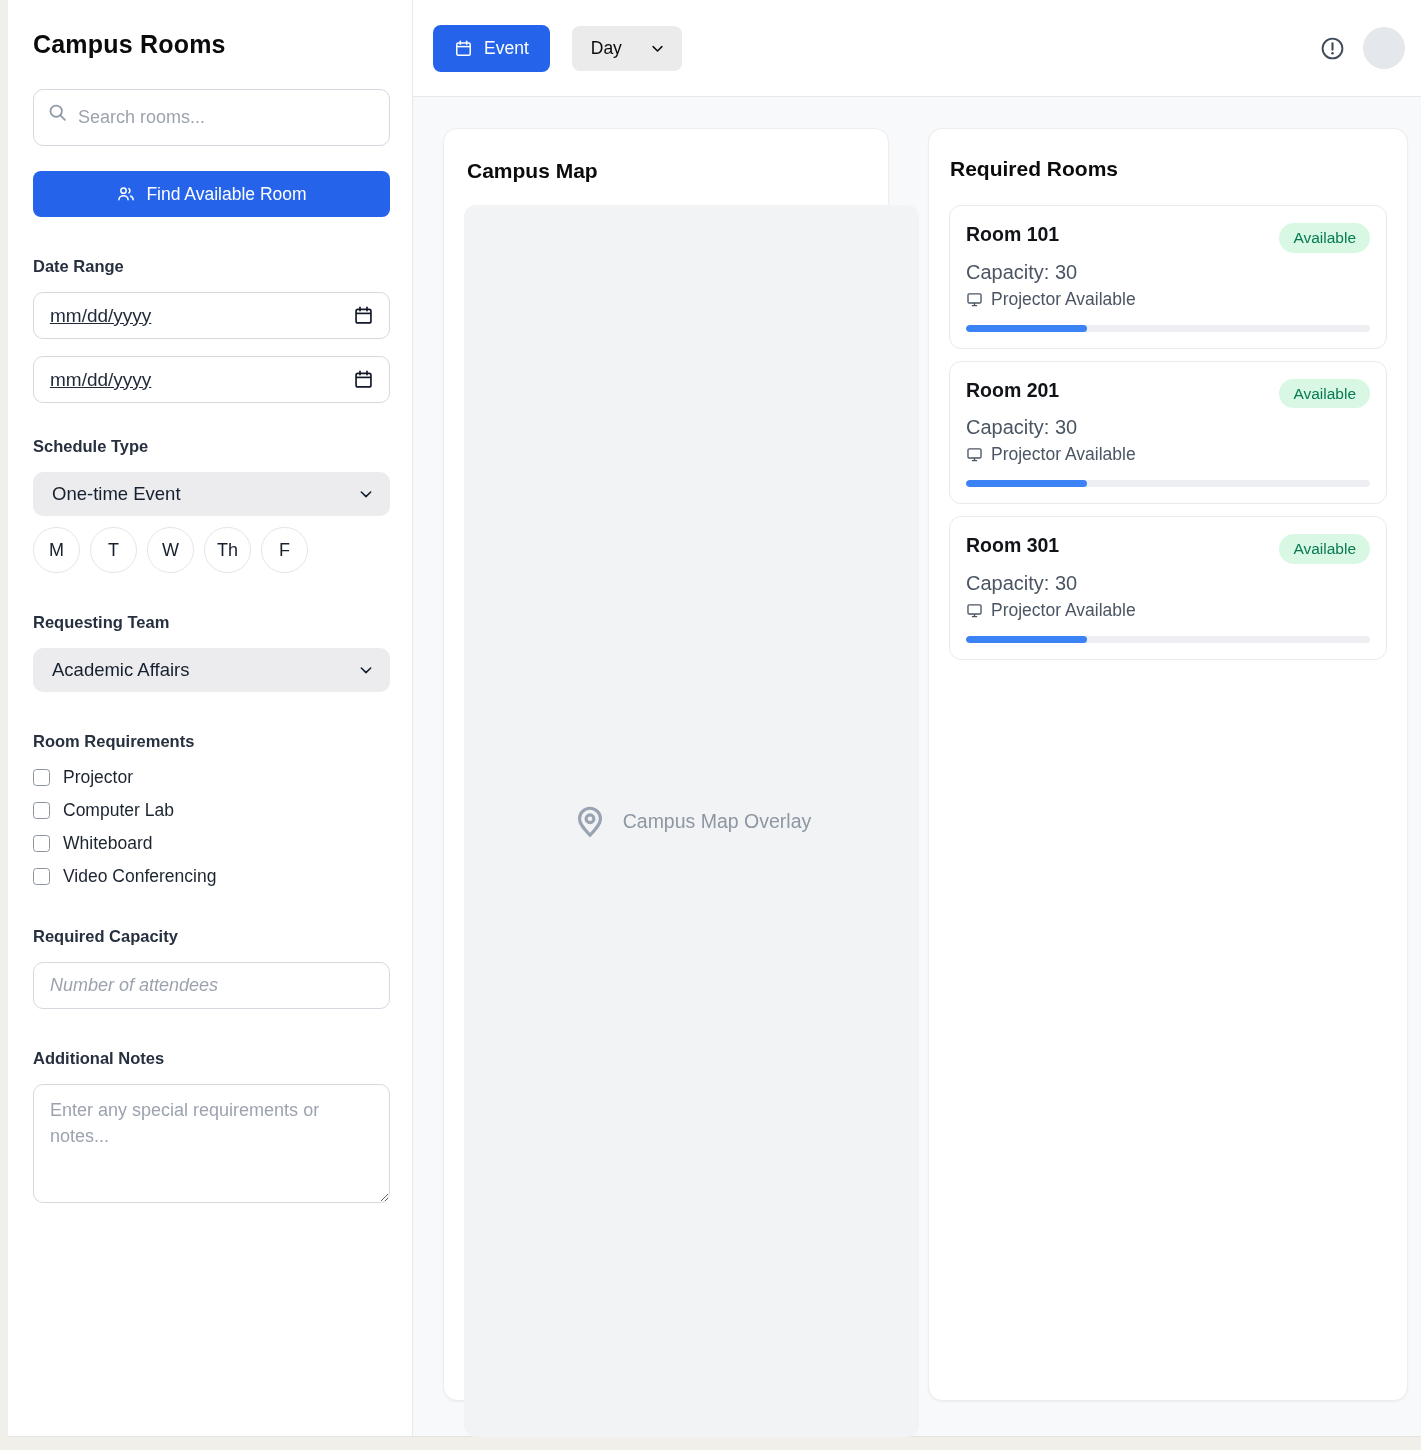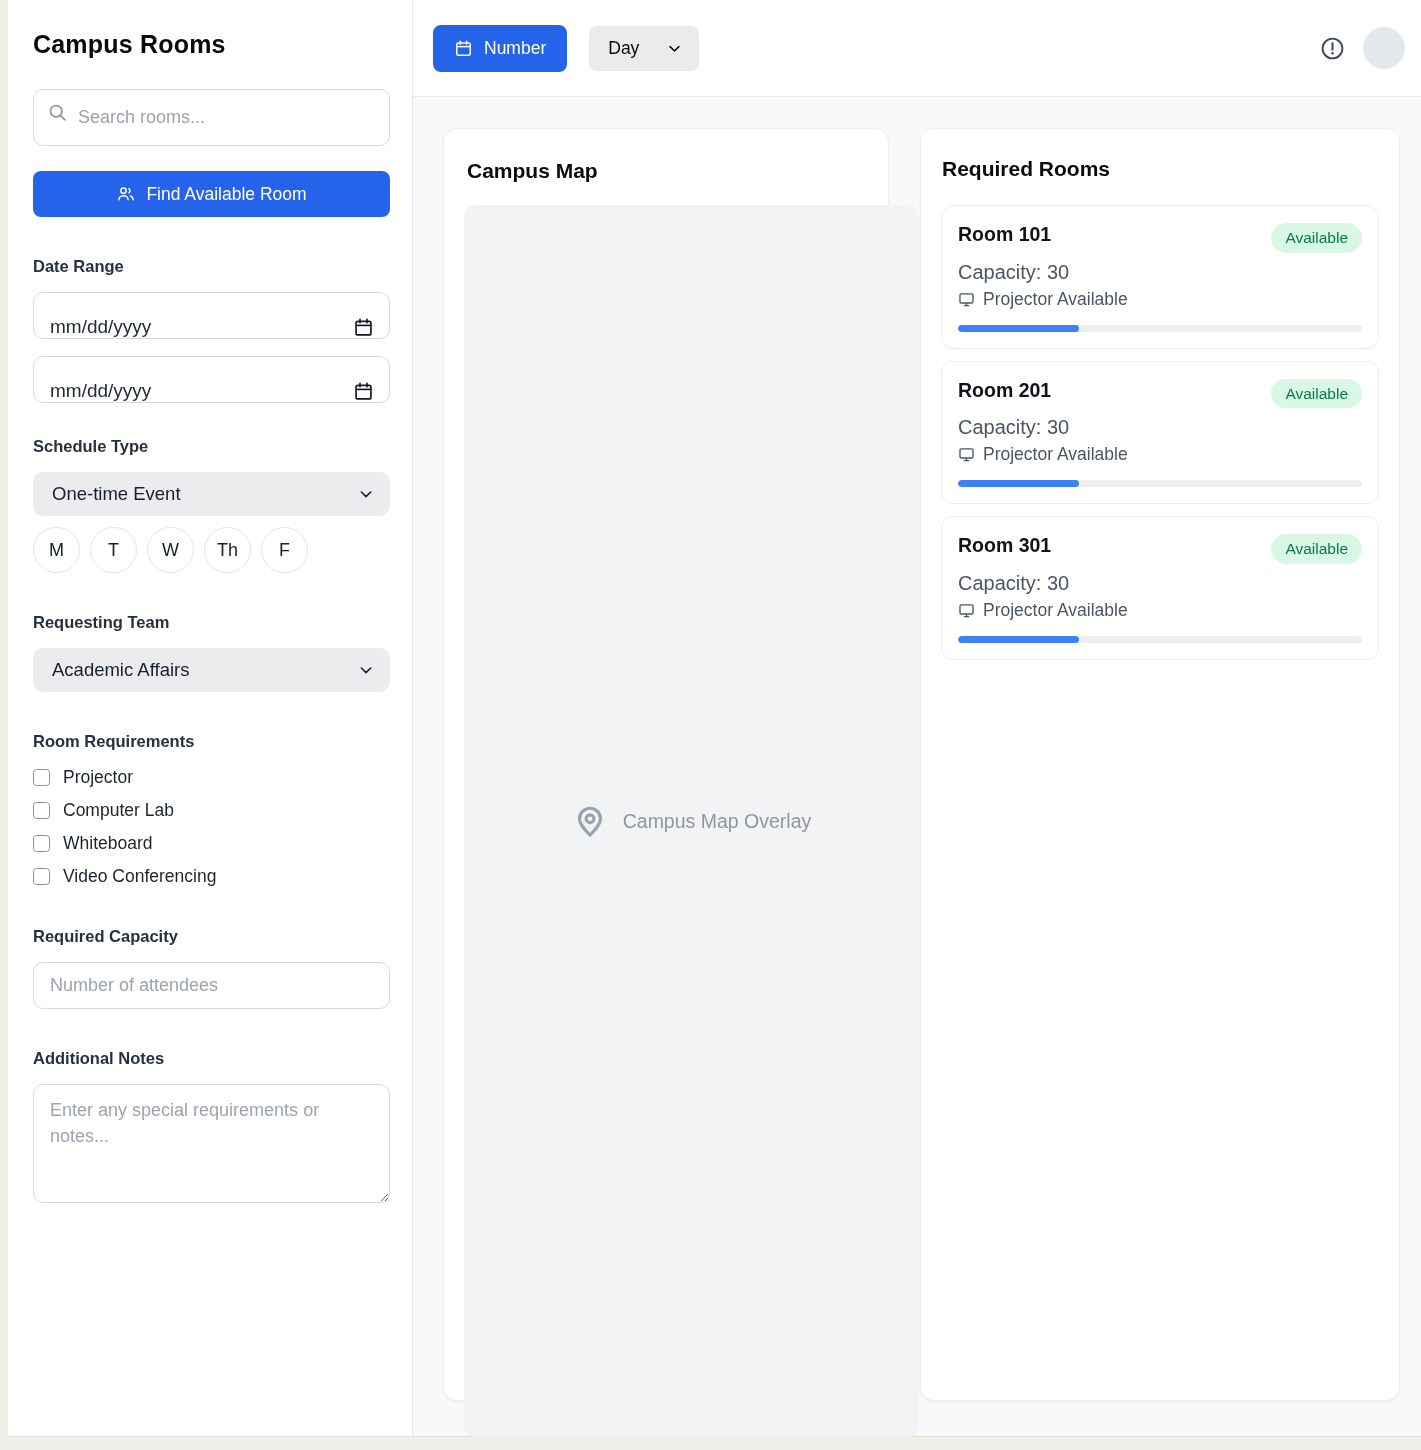--- a/index.html
+++ b/index.html
@@ -42,22 +42,22 @@
     background: #2563eb; color: #fff; font-size: 17.5px; font-family: "Liberation Sans", sans-serif;
     display: flex; align-items: center; justify-content: center; gap: 10px; cursor: pointer;
   }
 
   .section-label { font-size: 16.5px; font-weight: 700; color: #27303f; margin: 40px 0 16px; }
   .section-label.tight { margin-top: 34px; }
 
   .field-row { position: relative; margin-bottom: 17px; }
   .date-field {
     width: 100%; height: 47px; border: 1.5px solid #d5d9df; border-radius: 10px;
-    background: #fff; display: flex; align-items: flex-end; justify-content: space-between;
-    padding: 0 15px 0 16px; font-size: 19px; color: #1f2937; cursor: text;
+    background: #fff; display: flex; align-items: center; justify-content: space-between;
+    padding: 0 15px 0 16px; font-size: 19px; color: #1f2937; cursor: text; text-decoration: underline;
   }
   .date-field .cal { width: 21px; height: 21px; color: #111827; }
 
   .select-box {
     width: 100%; height: 44px; border: none; border-radius: 10px;
     background: #ececee; display: flex; align-items: center; justify-content: space-between;
     padding: 0 16px 0 19px; font-size: 18.5px; color: #16202e; cursor: pointer;
   }
   .select-box .chev { width: 16px; height: 16px; color: #16202e; }
 
@@ -74,20 +74,21 @@
   .cb {
     width: 17px; height: 17px; border: 1.5px solid #8c939d; border-radius: 3.5px; background: #fff;
     flex: none;
   }
   .req-text { font-size: 17.5px; color: #1c2430; }
 
   .num-input {
     width: 100%; height: 47px; border: 1.5px solid #d5d9df; border-radius: 10px;
     padding: 0 16px; font-size: 18px; color: #374151; outline: none;
     font-family: "Liberation Sans", sans-serif;
+    font-style: italic;
   }
   .num-input::placeholder, .notes-area::placeholder { color: #9ca3af; }
   .notes-area {
     width: 100%; height: 119px; border: 1.5px solid #d5d9df; border-radius: 10px;
     padding: 12px 16px; font-size: 18px; color: #374151; outline: none;
     font-family: "Liberation Sans", sans-serif; resize: vertical; line-height: 1.45;
   }
 
   
   .main { flex: 1; display: flex; flex-direction: column; background: #f8f9fb; min-width: 0; }
@@ -102,21 +103,21 @@
   }
   .view-select {
     height: 45px; padding: 0 17px 0 19px; border-radius: 8px; background: #ebebeb;
     display: flex; align-items: center; gap: 28px; font-size: 17.5px; color: #0b0b0d; cursor: pointer;
   }
   .view-select .chev { width: 15px; height: 15px; color: #0b0b0d; }
   .topbar-right { margin-left: auto; display: flex; align-items: center; gap: 18px; }
   .alert-icon { width: 25px; height: 25px; color: #3f4a5a; cursor: pointer; }
   .avatar { width: 42px; height: 42px; border-radius: 50%; background: #e4e7eb; cursor: pointer; }
 
-  .content { flex: 1; padding: 31px 3px 0 30px; display: flex; gap: 31px; align-items: flex-start; }
+  .content { flex: 1; padding: 31px 3px 0 30px; display: flex; gap: 39px; align-items: flex-start; }
   .card {
     background: #fff; border: 1px solid #edeef1; border-radius: 14px;
     box-shadow: 0 1px 2px rgba(16,24,40,.05);
   }
   .card-title { font-size: 21px; font-weight: 700; color: #0b0b0d; }
 
   .map-card { width: 446px; height: 1273px; padding: 24px 20px; overflow: visible; position: relative; }
   .map-card .card-title { margin: 6px 0 0 3px; }
   .map-overlay {
     margin-top: 22px; width: 455px; height: 1232px;
@@ -278,21 +279,21 @@
     <div class="section-label">Additional Notes</div>
     <textarea class="notes-area" placeholder="Enter any special requirements or notes..." style=""></textarea>
   </aside>
 
   <div class="main">
     <div class="topbar">
       <button class="btn-today">
         <svg width="19" height="19">
             <use href="#i-calendar"></use>
           </svg>
-        <span>Number</span>
+        <span>Event</span>
       </button>
       <div class="view-select">
         <span>Day</span>
         <svg class="chev">
             <use href="#i-chevron"></use>
           </svg>
       </div>
       <div class="topbar-right">
         <svg class="alert-icon">
             <use href="#i-alert"></use>

